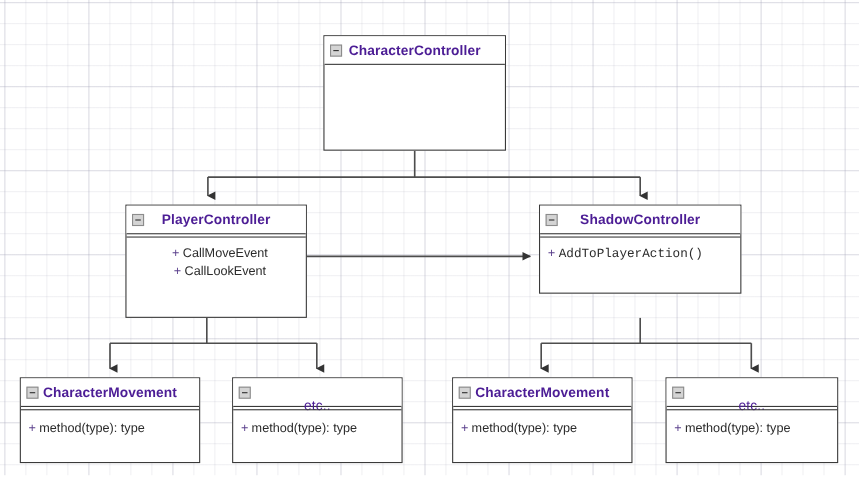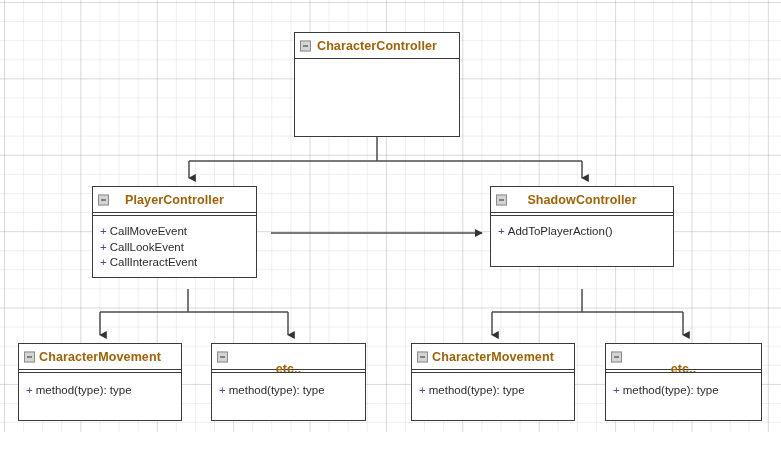--- a/index.html
+++ b/index.html
@@ -82,26 +82,26 @@
     position: absolute;
     left: 2px;
     right: 2px;
     top: 4px;
     height: 1.5px;
     background: #2f2f2f;
   }
   .uml-title {
     font-size: 12.5px;
     font-weight: bold;
-    color: #a16207;
+    color: #4c1d95;
     letter-spacing: 0.1px;
     white-space: nowrap;
   }
   .uml-title.plain {
-    font-weight: bold;
+    font-weight: normal;
     margin-top: 24px;
   }
   .uml-body {
     padding: 7px 0 0 7px;
     box-sizing: border-box;
   }
   .uml-member {
     font-size: 11.5px;
     color: #2b2b2b;
     line-height: 15.5px;
@@ -150,46 +150,43 @@
     </g>
   </svg>
 
   <div class="uml-class" style="left:294px; top:32px; width:166px; height:105px;">
     <div class="uml-header">
       <span class="collapse-icon"></span>
       <span class="uml-title">CharacterController</span>
     </div>
   </div>
 
-  <div class="uml-class" style="left:92px; top:186px; width:165px; height:92px;">
+  <div class="uml-class" style="left:114px; top:186px; width:165px; height:103px;text-align:center;">
     <div class="uml-header">
       <span class="collapse-icon"></span>
       <span class="uml-title">PlayerController</span>
       <span class="uml-header-inner-rule"></span>
     </div>
     <div class="uml-body" style="padding-top:11px;">
       <div class="uml-member">
         <span class="vis">+</span><span>CallMoveEvent</span>
       </div>
       <div class="uml-member">
         <span class="vis">+</span><span>CallLookEvent</span>
       </div>
-      <div class="uml-member">
-        <span class="vis">+</span><span>CallInteractEvent</span>
-      </div>
     </div>
   </div>
 
   <div class="uml-class" style="left:490px; top:186px; width:184px; height:81px;">
     <div class="uml-header">
       <span class="collapse-icon"></span>
       <span class="uml-title">ShadowController</span>
       <span class="uml-header-inner-rule"></span>
     </div>
-    <div class="uml-body" style="padding-top:11px;">
+    <div class="uml-body" style="padding-top:11px;font-family:Liberation Mono, monospace;">
       <div class="uml-member">
         <span class="vis">+</span><span>AddToPlayerAction()</span>
       </div>
     </div>
   </div>
 
   <div class="uml-class" style="left:18px; top:343px; width:164px; height:78px;">
     <div class="uml-header">
       <span class="collapse-icon"></span>
       <span class="uml-title">CharacterMovement</span>

